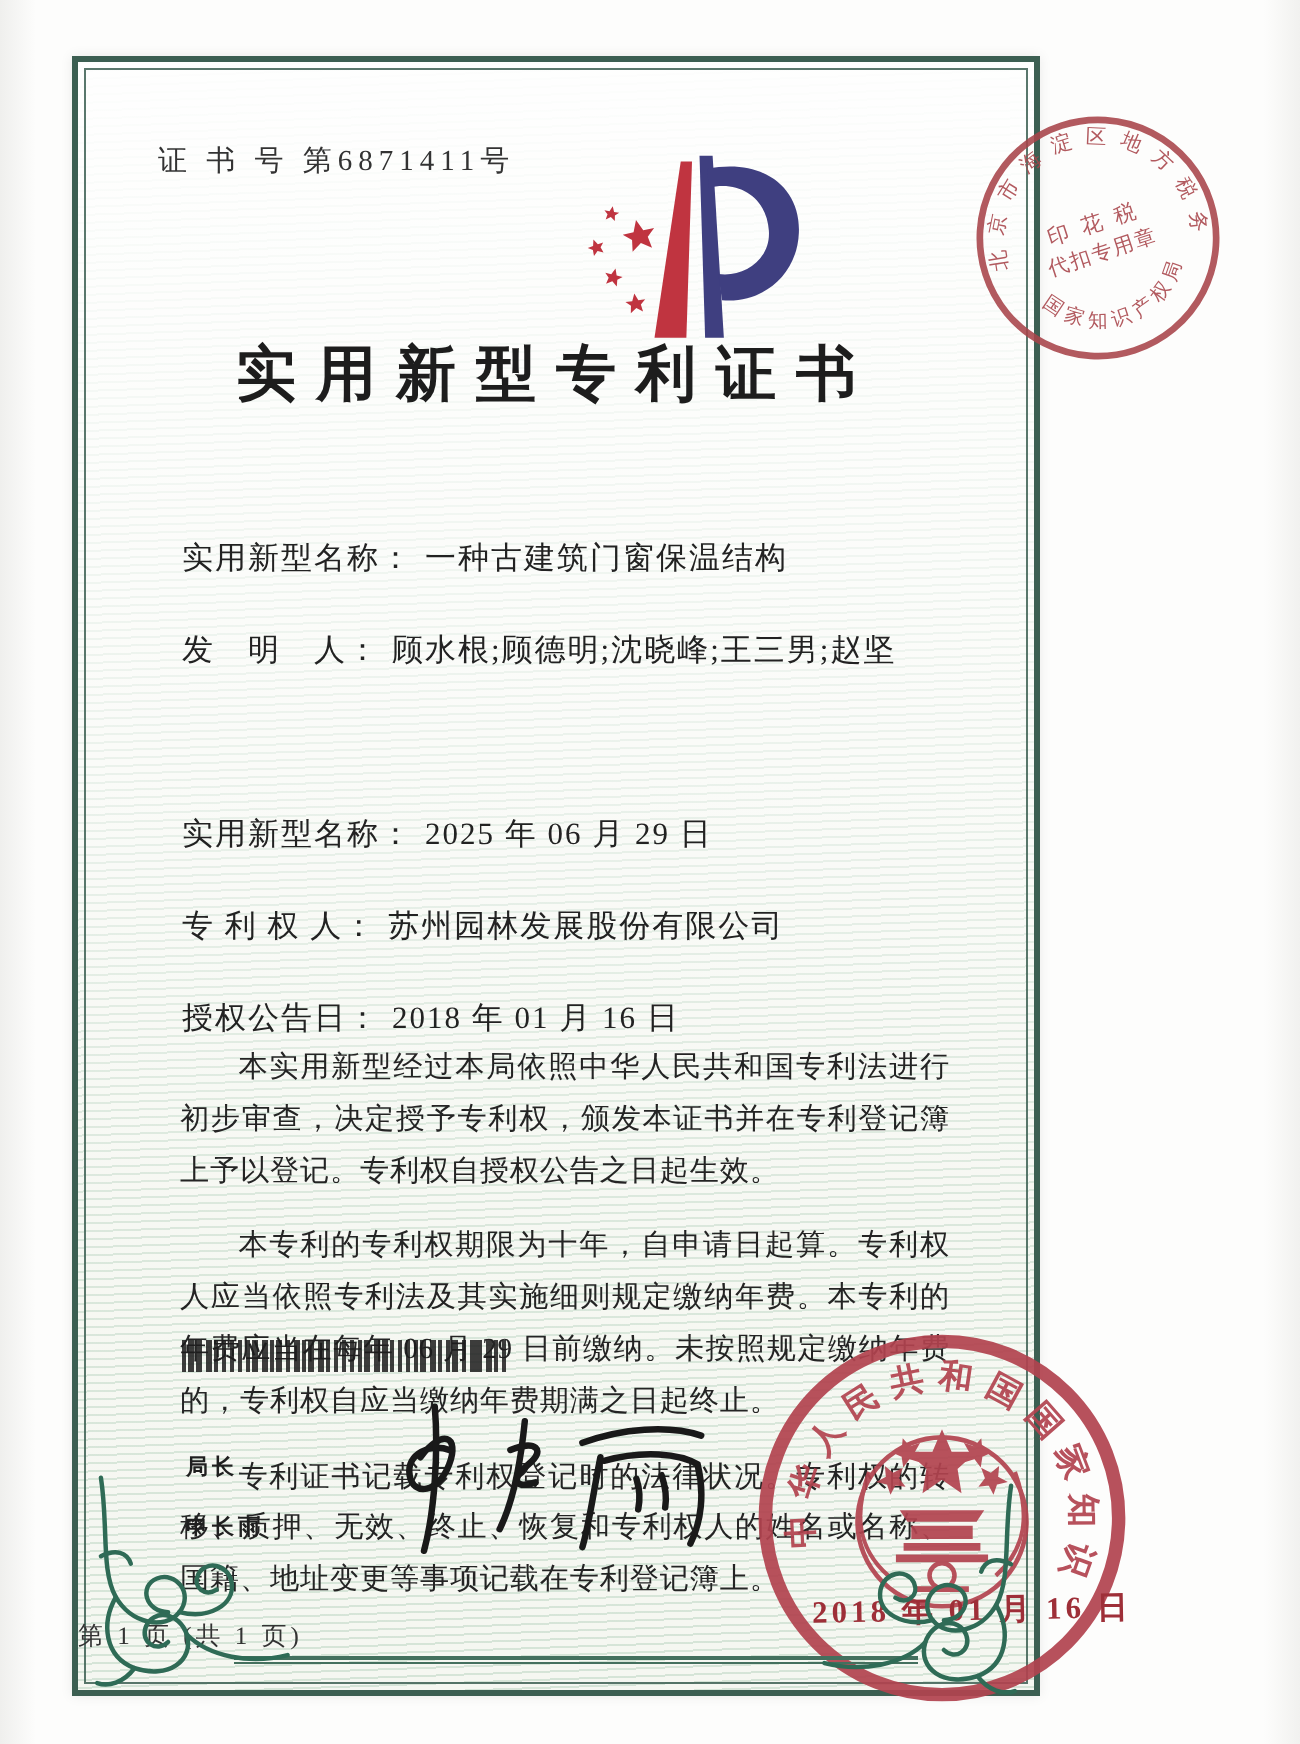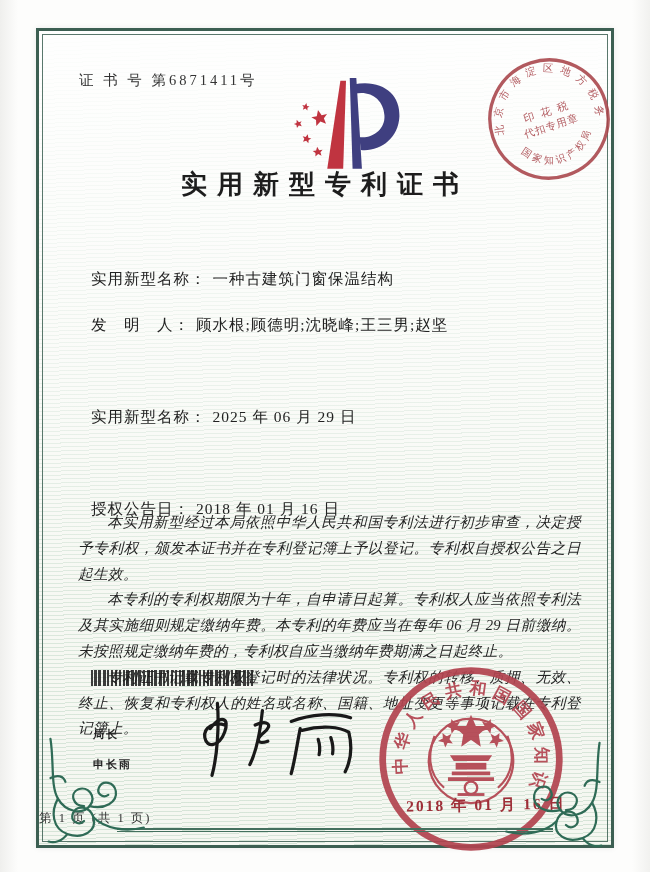--- a/index.html
+++ b/index.html
@@ -6,41 +6,41 @@
   html,body { width:650px; height:872px; }
   body {
     background:#fbfbfa;
     font-family:"Liberation Serif","DejaVu Serif",serif;
     color:#262626;
     position:relative;
     overflow:hidden;
   }
   .photo { position:absolute; inset:0; background:linear-gradient(90deg,#efefed 0,#fdfdfc 18px,#fdfdfc 632px,#f1f1ef 650px); }
   .cert {
-    position:absolute; left:36px; top:28px; width:578px; height:820px;
+    position:absolute; left:36px; top:28px; width:484px; height:820px;
     border:3px solid #3c5f52;
     background-color:#f5f7f1;
     background-image:
       linear-gradient(180deg, rgba(255,255,255,.95) 0%, rgba(255,255,255,.55) 40%, rgba(255,255,255,.12) 72%, rgba(255,255,255,0) 100%),
       repeating-linear-gradient(178deg, rgba(140,185,155,.30) 0 1px, rgba(255,255,255,0) 1px 4px);
     box-shadow:0 0 6px rgba(0,0,0,.08);
   }
   .inner-frame { position:absolute; inset:3px; border:1px solid rgba(60,95,82,.85); pointer-events:none; }
   .certno { position:absolute; left:40px; top:40px; font-size:14.5px; letter-spacing:3px; color:#333; }
   .logo { position:absolute; left:232px; top:42px; width:150px; height:112px; }
   .tax-stamp { position:absolute; left:446px; top:24px; width:128px; height:128px; transform:rotate(-18deg); opacity:.88; }
   .title { position:absolute; left:0; top:136px; width:100%; text-align:center;
-           font-size:26px; font-weight:700; letter-spacing:10px; color:#1d1d1d; }
+           font-size:30px; font-weight:700; letter-spacing:10px; color:#1d1d1d; }
   .field-row { position:absolute; left:52px; right:30px; font-size:15.5px; color:#222; white-space:nowrap; }
   .field-row .lab { letter-spacing:1px; margin-right:6px; }
   .field-row .val { letter-spacing:1px; }
   .r0{top:238px} .r1{top:284px} .r2{top:330px} .r3{top:376px} .r4{top:422px} .r5{top:468px}
   .body-text { position:absolute; left:39px; right:30px; top:479px; font-size:14.6px;
                line-height:25.8px; text-align:justify; color:#242424; letter-spacing:.4px; }
-  .body-text p { text-indent:2em; margin:0;font-style:italic; }
+  .body-text p { text-indent:2em; margin:12px; }
   .barcode { position:absolute; left:52px; top:639px; width:163px; height:16px;
     background-image:
       repeating-linear-gradient(90deg,#1c1c1c 0 2px,transparent 2px 4px),
       repeating-linear-gradient(90deg,#1c1c1c 0 1px,transparent 1px 7px),
       repeating-linear-gradient(90deg,transparent 0 3px,#1c1c1c 3px 4px,transparent 4px 11px);
     opacity:.85; }
   .signer { position:absolute; left:54px; top:688px; font-family:"Liberation Sans","DejaVu Sans",sans-serif;
             font-weight:700; font-size:11px; color:#1f1f1f; line-height:30px; letter-spacing:2px; }
   .signature { position:absolute; left:146px; top:664px; width:180px; height:96px; }
   .seal { position:absolute; left:336px; top:632px; width:192px; height:192px; opacity:.92; }
@@ -97,20 +97,23 @@
     <div class="title">实用新型专利证书</div>
 
     <div class="field-row r1">
       <span class="lab">发　明　人：</span><span class="val">顾水根;顾德明;沈晓峰;王三男;赵坚</span>
     </div>
     <div class="field-row r0">
       <span class="lab">实用新型名称：</span><span class="val">一种古建筑门窗保温结构</span>
     </div>
     <div class="field-row r3">
       <span class="lab">实用新型名称：</span><span class="val">2025 年 06 月 29 日</span>
+    </div>
+    <div class="field-row r4">
+      <span class="lab">专 利 权 人：</span><span class="val">苏州园林发展股份有限公司</span>
     </div>
     <div class="field-row r5">
       <span class="lab">授权公告日：</span><span class="val">2018 年 01 月 16 日</span>
     </div>
 
     <div class="body-text">
       <p>本实用新型经过本局依照中华人民共和国专利法进行初步审查，决定授予专利权，颁发本证书并在专利登记簿上予以登记。专利权自授权公告之日起生效。</p>
       <p>本专利的专利权期限为十年，自申请日起算。专利权人应当依照专利法及其实施细则规定缴纳年费。本专利的年费应当在每年 06 月 29 日前缴纳。未按照规定缴纳年费的，专利权自应当缴纳年费期满之日起终止。</p>
       <p>专利证书记载专利权登记时的法律状况。专利权的转移、质押、无效、终止、恢复和专利权人的姓名或名称、国籍、地址变更等事项记载在专利登记簿上。</p>
     </div>

